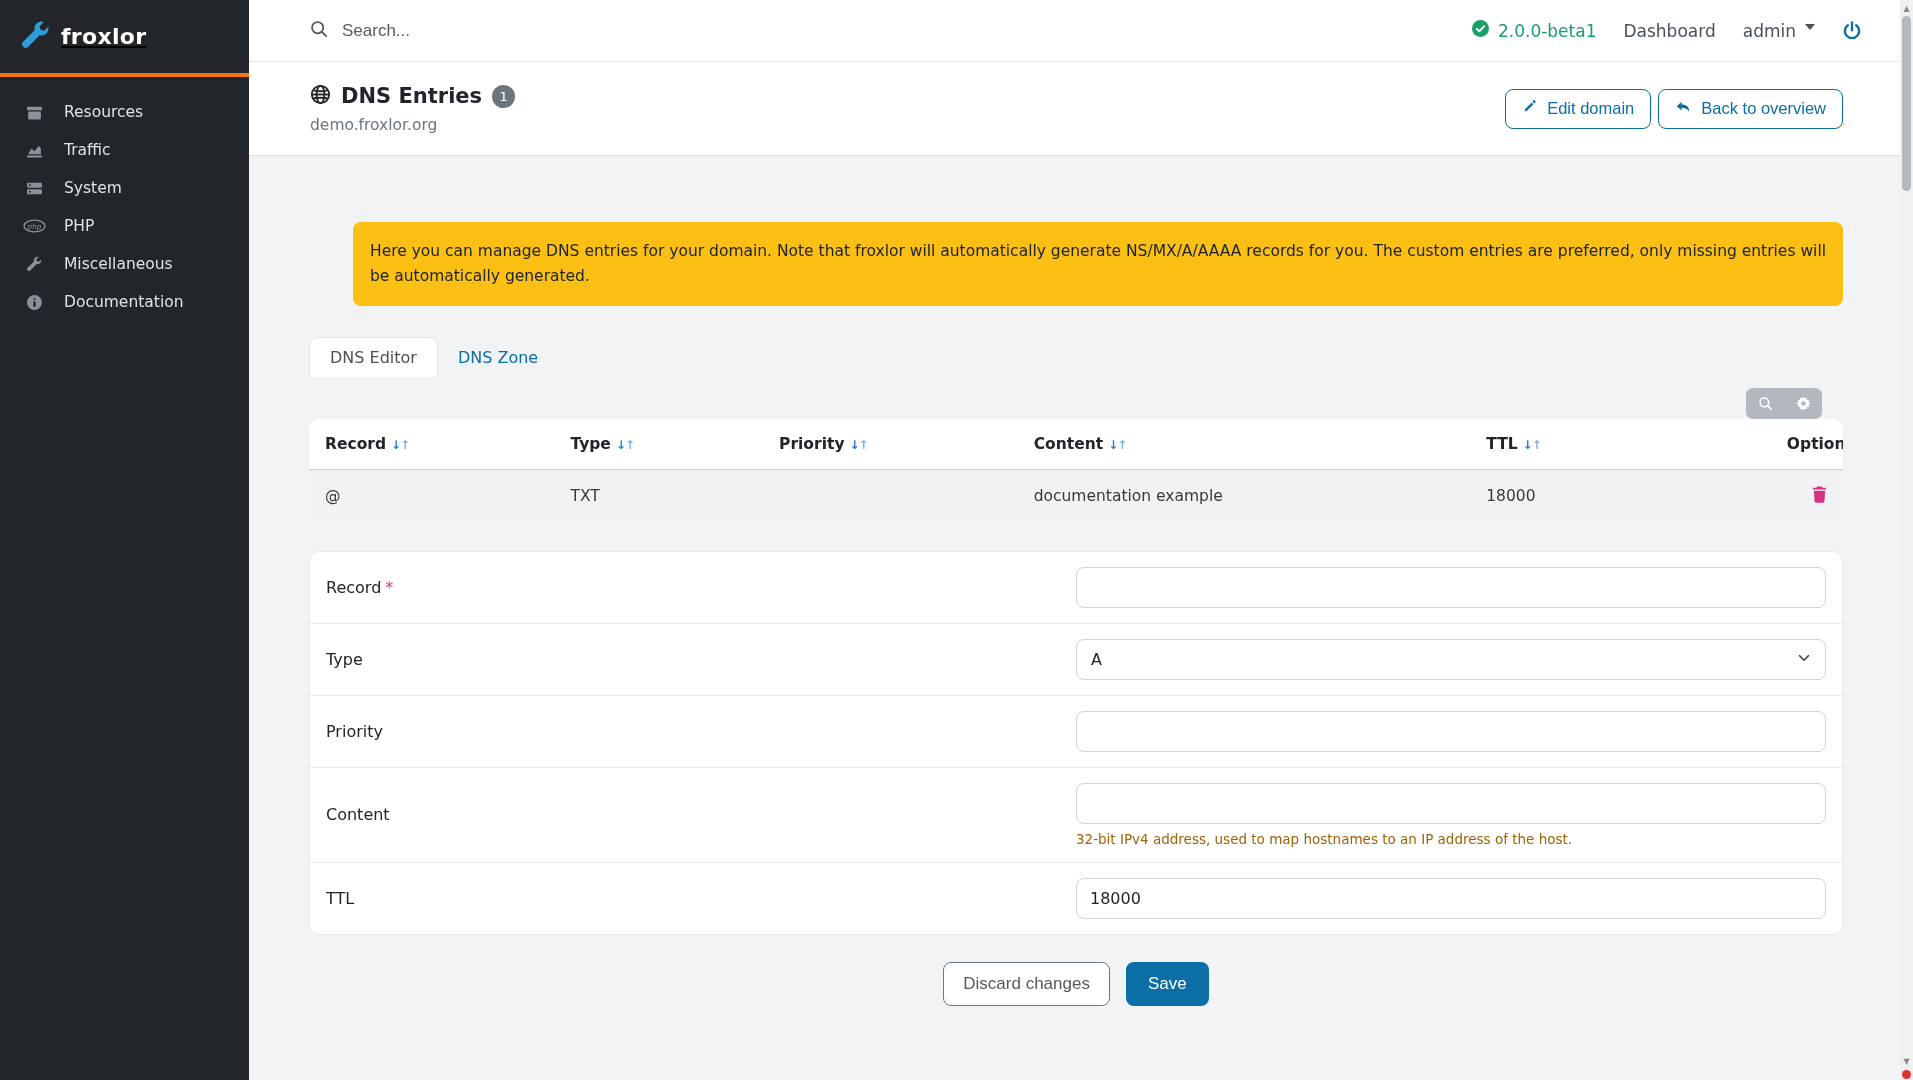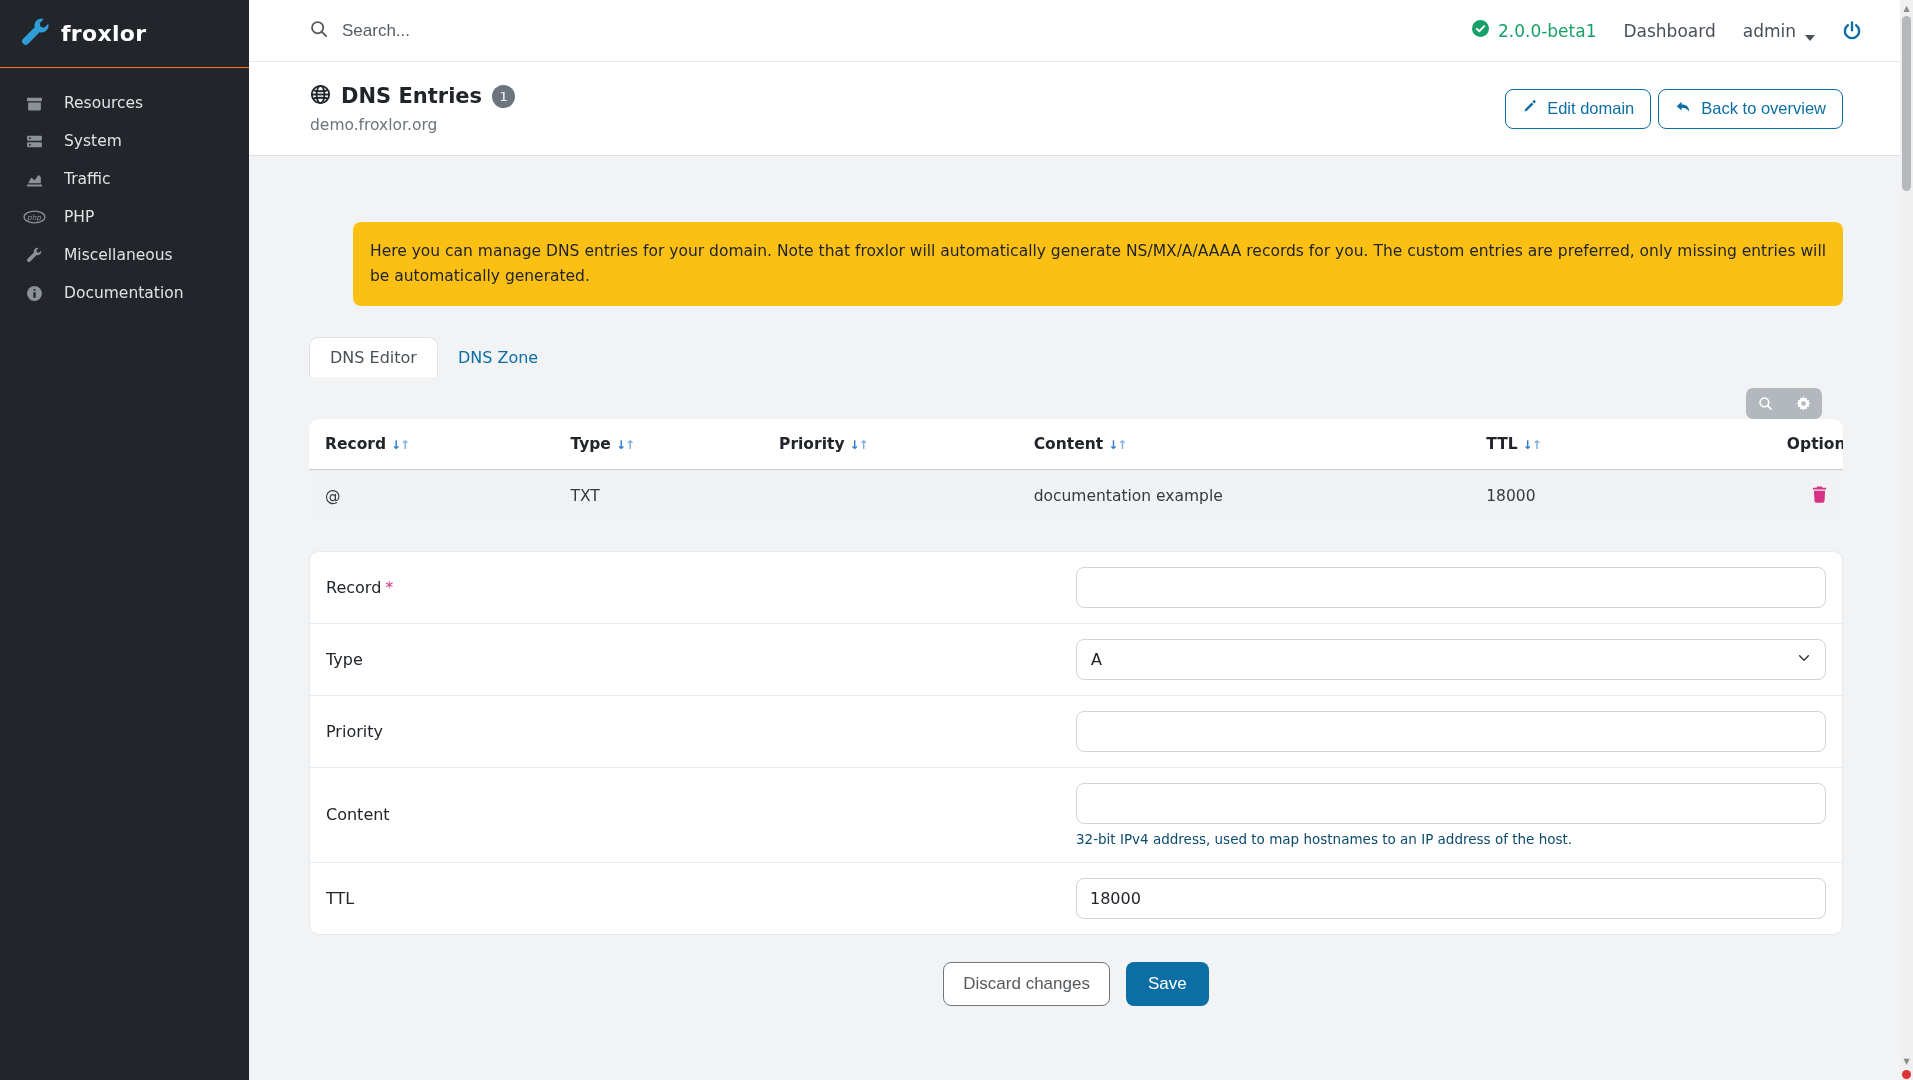--- a/index.html
+++ b/index.html
@@ -2,40 +2,40 @@
 <html><head>
 <meta charset="utf-8">
 <style>
   * { margin:0; padding:0; box-sizing:border-box; }
   html,body { width:1913px; height:1080px; overflow:hidden;
     font-family:"DejaVu Sans","Liberation Sans",sans-serif; background:#f2f3f5; }
   .app { display:flex; width:100%; height:100%; position:relative; }
 
   
   .sidebar { width:249px; background:#22262a; flex-shrink:0; }
-  .brand { height:68px; display:flex; align-items:center; gap:11px; padding:0 20px;
-    border-bottom:1px solid #f97316; }
+  .brand { height:77px; display:flex; align-items:center; gap:11px; padding:0 20px;
+    border-bottom:4px solid #f97316;text-decoration:underline; }
   .brand-name { font-size:22px; font-weight:bold; color:#fff; letter-spacing:.3px; }
   .nav { padding:16px 0; }
   .nav-item { display:flex; align-items:center; gap:17px; padding:10px 21px;
     font-size:15.5px; color:#dfe3e6; cursor:pointer; }
   .nav-icon { width:26px; display:flex; justify-content:center; align-items:center; }
 
   
   .main { flex:1; display:flex; flex-direction:column; min-width:0; }
 
   .topbar { height:62px; background:#fff; display:flex; align-items:center;
     justify-content:space-between; padding:0 51px 0 61px; border-bottom:1px solid #e6e9ec; }
   .search { display:flex; align-items:center; gap:14px; }
   .search input { border:none; outline:none; font-size:17px; color:#495057; width:320px; background:transparent; }
   .search input::placeholder { color:#4c535a; opacity:.95; }
   .top-right { display:flex; align-items:center; gap:27px; font-size:17px; color:#495057; }
   .version { color:#18a069; display:flex; gap:9px; align-items:center; cursor:pointer; }
   .top-link { cursor:pointer; }
-  .user { display:flex; align-items:flex-end; gap:9px; cursor:pointer; }
+  .user { display:flex; align-items:flex-start; gap:9px; cursor:pointer; }
   .caret { width:0; height:0; border-left:5px solid transparent; border-right:5px solid transparent;
     border-top:6px solid #495057; margin-top:3px; }
   .power { cursor:pointer; display:flex; align-items:center; }
 
   .page-head { background:#fff; border-bottom:1px solid #dee2e6; padding:0 70px 0 61px;
     height:94px; display:flex; justify-content:space-between; align-items:center; }
   .title-block { display:flex; flex-direction:column; gap:7px; }
   .title-row { display:flex; align-items:center; gap:10px; }
   .page-title { font-size:21px; font-weight:700; color:#212529; }
   .badge-count { background:#6c757d; color:#fff; width:23px; height:23px; border-radius:50%;
@@ -77,21 +77,21 @@
   .form-row:last-child { border-bottom:none; min-height:60px; }
   .form-label { flex:1; font-size:16px; color:#212529; }
   .req { color:#d63384; margin-left:4px; }
   .control-col { width:50%; }
   .form-input { width:100%; height:41px; border:1px solid #ced4da; border-radius:8px; padding:0 13px;
     font-size:16px; color:#212529; background:#fff; outline:none;
     font-family:"DejaVu Sans","Liberation Sans",sans-serif; }
   .select { width:100%; height:41px; border:1px solid #ced4da; border-radius:8px; padding:0 14px;
     font-size:16px; color:#212529; background:#fff; display:flex; align-items:center;
     justify-content:space-between; cursor:pointer; }
-  .hint { margin-top:7px; font-size:13.5px; color:#0c4a6e; }
+  .hint { margin-top:7px; font-size:13.5px; color:#a16207; }
 
   .actions { display:flex; justify-content:center; gap:16px; margin-top:27px; }
   .btn-discard { border:1px solid #70787f; color:#55595e; background:#fff; border-radius:8px;
     padding:11px 19px; font-size:17px; cursor:pointer; }
   .btn-save { background:#0b6ea4; color:#fff; border:none; border-radius:8px;
     padding:11px 22px; font-size:17px; cursor:pointer; }
 
   .mandatory-note { margin-top:24px; font-size:15.5px; color:#212529; }
 
   
@@ -124,35 +124,35 @@
         <span class="nav-icon">
           <svg viewBox="0 0 16 16" width="17" height="17">
               <path fill="#8b9196" d="M1 2.5h14v3.4H1zM2 7h12v6.5a1.2 1.2 0 0 1-1.2 1.2H3.2A1.2 1.2 0 0 1 2 13.5zM6 8.4h4v1.6H6z"></path>
             </svg>
         </span>
         <span>Resources</span>
       </div>
       <div class="nav-item">
         <span class="nav-icon">
           <svg viewBox="0 0 16 16" width="17" height="17">
+              <path fill="#8b9196" d="M1 12.7h14v1.8H1zM2 11.5 5 6l3 2.6L12 3.6l2 2.6v5.3z"></path>
+            </svg>
+        </span>
+        <span>Traffic</span>
+      </div>
+      <div class="nav-item">
+        <span class="nav-icon">
+          <svg viewBox="0 0 16 16" width="17" height="17">
               <rect x="1" y="2.6" width="14" height="4.6" rx="1" fill="#8b9196"></rect>
               <rect x="1" y="8.8" width="14" height="4.6" rx="1" fill="#8b9196"></rect>
               <circle cx="3.7" cy="4.9" r=".9" fill="#22262a"></circle>
               <circle cx="3.7" cy="11.1" r=".9" fill="#22262a"></circle>
             </svg>
         </span>
         <span>System</span>
-      </div>
-      <div class="nav-item">
-        <span class="nav-icon">
-          <svg viewBox="0 0 16 16" width="17" height="17">
-              <path fill="#8b9196" d="M1 12.7h14v1.8H1zM2 11.5 5 6l3 2.6L12 3.6l2 2.6v5.3z"></path>
-            </svg>
-        </span>
-        <span>Traffic</span>
       </div>
       <div class="nav-item">
         <span class="nav-icon">
           <svg viewBox="0 0 22 13" width="23" height="14">
               <ellipse cx="11" cy="6.5" rx="10" ry="5.6" fill="none" stroke="#8b9196" stroke-width="1.2"></ellipse>
               <text x="11" y="9" font-size="7" font-style="italic" fill="#8b9196" text-anchor="middle" font-family="DejaVu Sans, sans-serif">php</text>
             </svg>
         </span>
         <span>PHP</span>
       </div>

